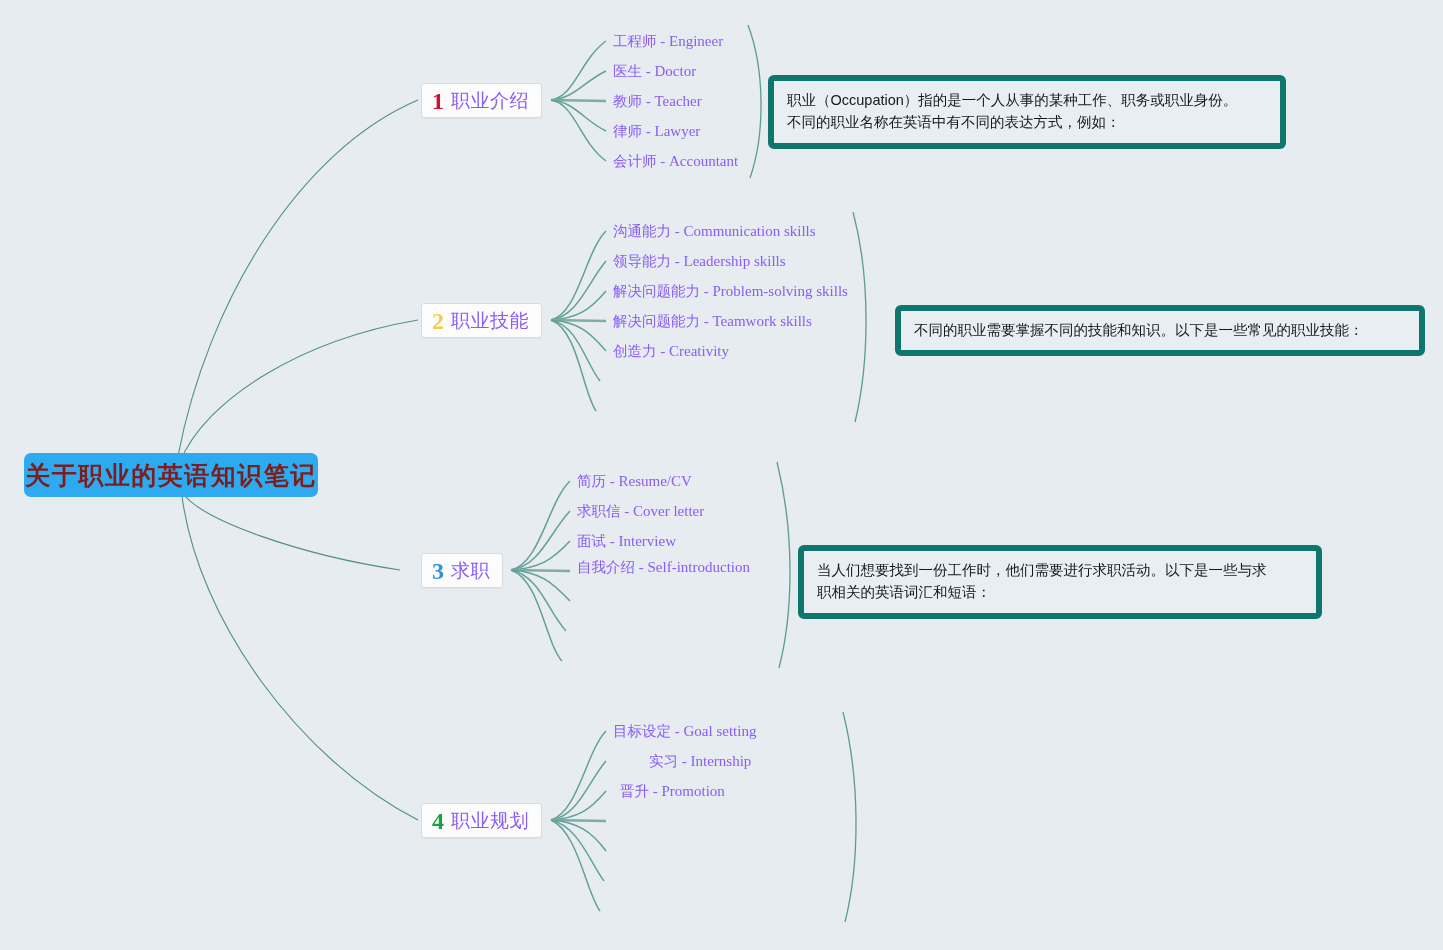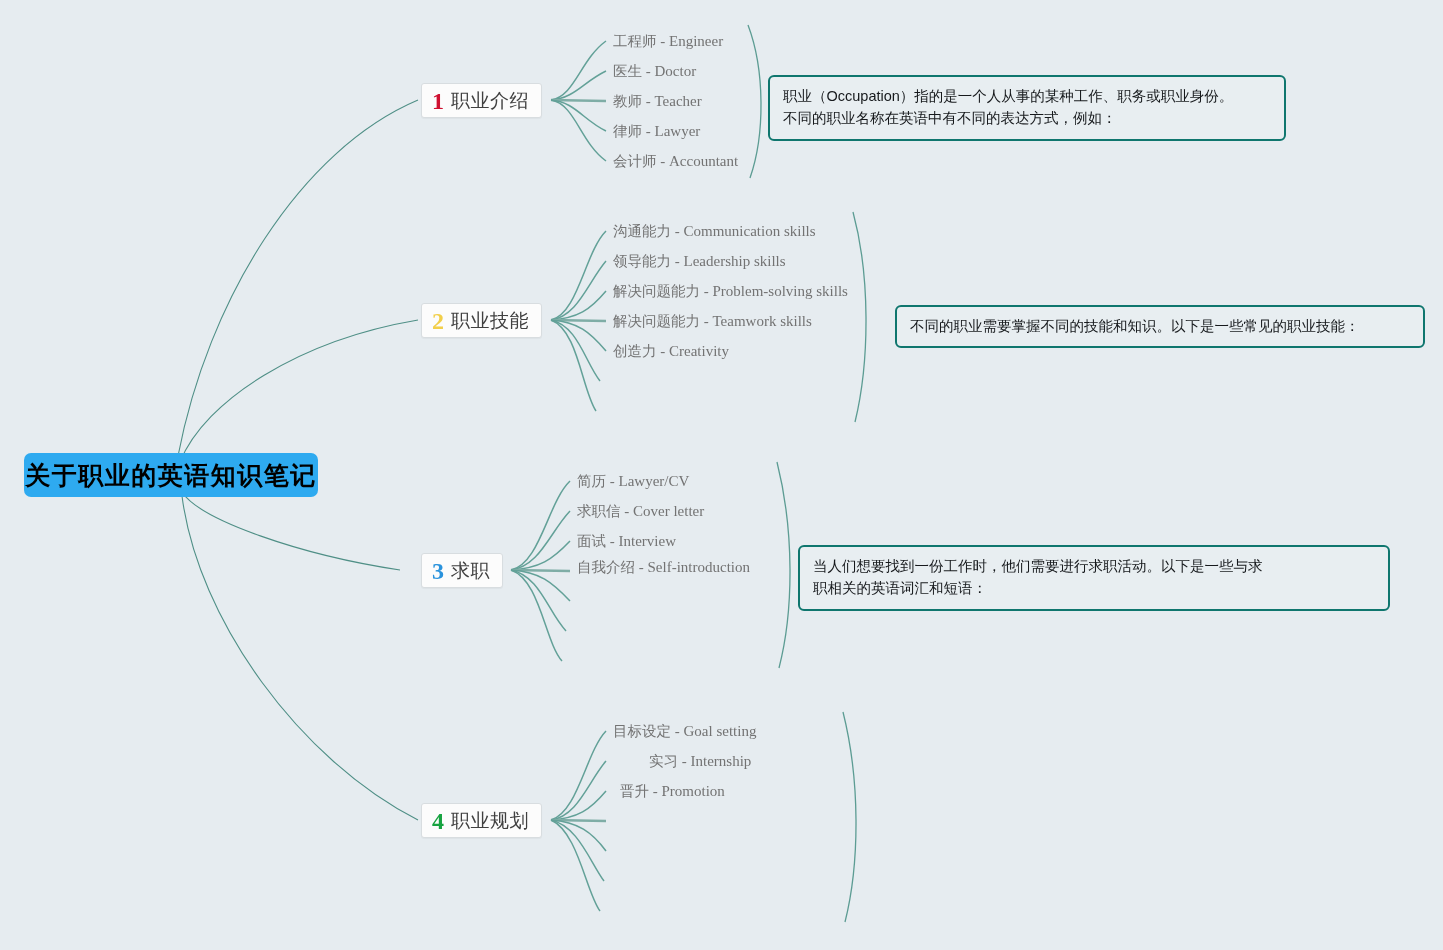--- a/index.html
+++ b/index.html
@@ -66,46 +66,46 @@
   }
   .branch-num {
     font-size: 24px;
     font-weight: bold;
     line-height: 1;
     margin-right: 7px;
     font-family: "Liberation Serif", "DejaVu Serif", serif;
   }
   .branch-text {
     font-size: 19px;
-    color: #404040;
+    color: #8b5cf6;
     line-height: 1;
     white-space: nowrap;
     letter-spacing: 0.5px;
   }
 
   
   .leaf {
     position: absolute;
     font-size: 14.5px;
-    color: #737373;
+    color: #8b5cf6;
     white-space: nowrap;
     line-height: 1;
   }
   .leaf .cn {
     font-family: "Liberation Sans", "DejaVu Sans", sans-serif;
   }
   .leaf .en {
     font-family: "Liberation Serif", "DejaVu Serif", serif;
     font-size: 15px;
   }
 
   
   .note {
     position: absolute;
-    border: 2px solid #0f766e;
+    border: 6px solid #0f766e;
     border-radius: 6px;
     background: rgba(233,240,243,0.55);
     padding: 8px 13px 9px 13px;
     box-sizing: border-box;
     font-size: 14.5px;
     color: #16191c;
     line-height: 1.55;
   }
 </style>
 </head>
@@ -162,21 +162,21 @@
 
     <g fill="none" stroke="#5c9c93" stroke-width="1.3">
       <path d="M748,25 C765,70 765,135 750,178"></path>
       <path d="M853,212 C870,275 870,360 855,422"></path>
       <path d="M777,462 C794,530 794,610 779,668"></path>
       <path d="M843,712 C860,780 860,862 845,922"></path>
     </g>
   </svg>
 
   <div class="root-node" style="background: rgb(46, 170, 240);">
-    <span class="root-label" style="color: #000000;">关于职业的英语知识笔记</span>
+    <span class="root-label" style="color: #7f1d1d;">关于职业的英语知识笔记</span>
   </div>
 
   <div class="branch-node" style="left:421px; top:83px;">
     <span class="branch-num" style="color: rgb(207, 16, 48);">1</span>
     <span class="branch-text">职业介绍</span>
   </div>
 
   <div class="leaf" style="left:613px; top:34px;">
     <span class="cn">工程师</span><span class="en"> - </span><span class="en">Engineer</span>
   </div>
@@ -222,33 +222,33 @@
   <div class="note" style="left:895px; top:305px; width:530px;">
     <div>不同的职业需要掌握不同的技能和知识。以下是一些常见的职业技能：</div>
   </div>
 
   <div class="branch-node" style="left:421px; top:553px;">
     <span class="branch-num" style="color: rgb(42, 147, 221);">3</span>
     <span class="branch-text">求职</span>
   </div>
 
   <div class="leaf" style="left:577px; top:474px;">
-    <span class="cn">简历</span><span class="en"> - </span><span class="en">Lawyer/CV</span>
+    <span class="cn">简历</span><span class="en"> - </span><span class="en">Resume/CV</span>
   </div>
   <div class="leaf" style="left:577px; top:504px;">
     <span class="cn">求职信</span><span class="en"> - </span><span class="en">Cover letter</span>
   </div>
   <div class="leaf" style="left:577px; top:534px;">
     <span class="cn">面试</span><span class="en"> - </span><span class="en">Interview</span>
   </div>
   <div class="leaf" style="left:577px; top:560px;">
     <span class="cn">自我介绍</span><span class="en"> - </span><span class="en">Self-introduction</span>
   </div>
 
-  <div class="note" style="left:798px; top:545px; width:592px;">
+  <div class="note" style="left:798px; top:545px; width:524px;">
     <div>当人们想要找到一份工作时，他们需要进行求职活动。以下是一些与求</div>
     <div>职相关的英语词汇和短语：</div>
   </div>
 
   <div class="branch-node" style="left:421px; top:803px;">
     <span class="branch-num" style="color: rgb(23, 163, 65);">4</span>
     <span class="branch-text">职业规划</span>
   </div>
 
   <div class="leaf" style="left:613px; top:724px;">

